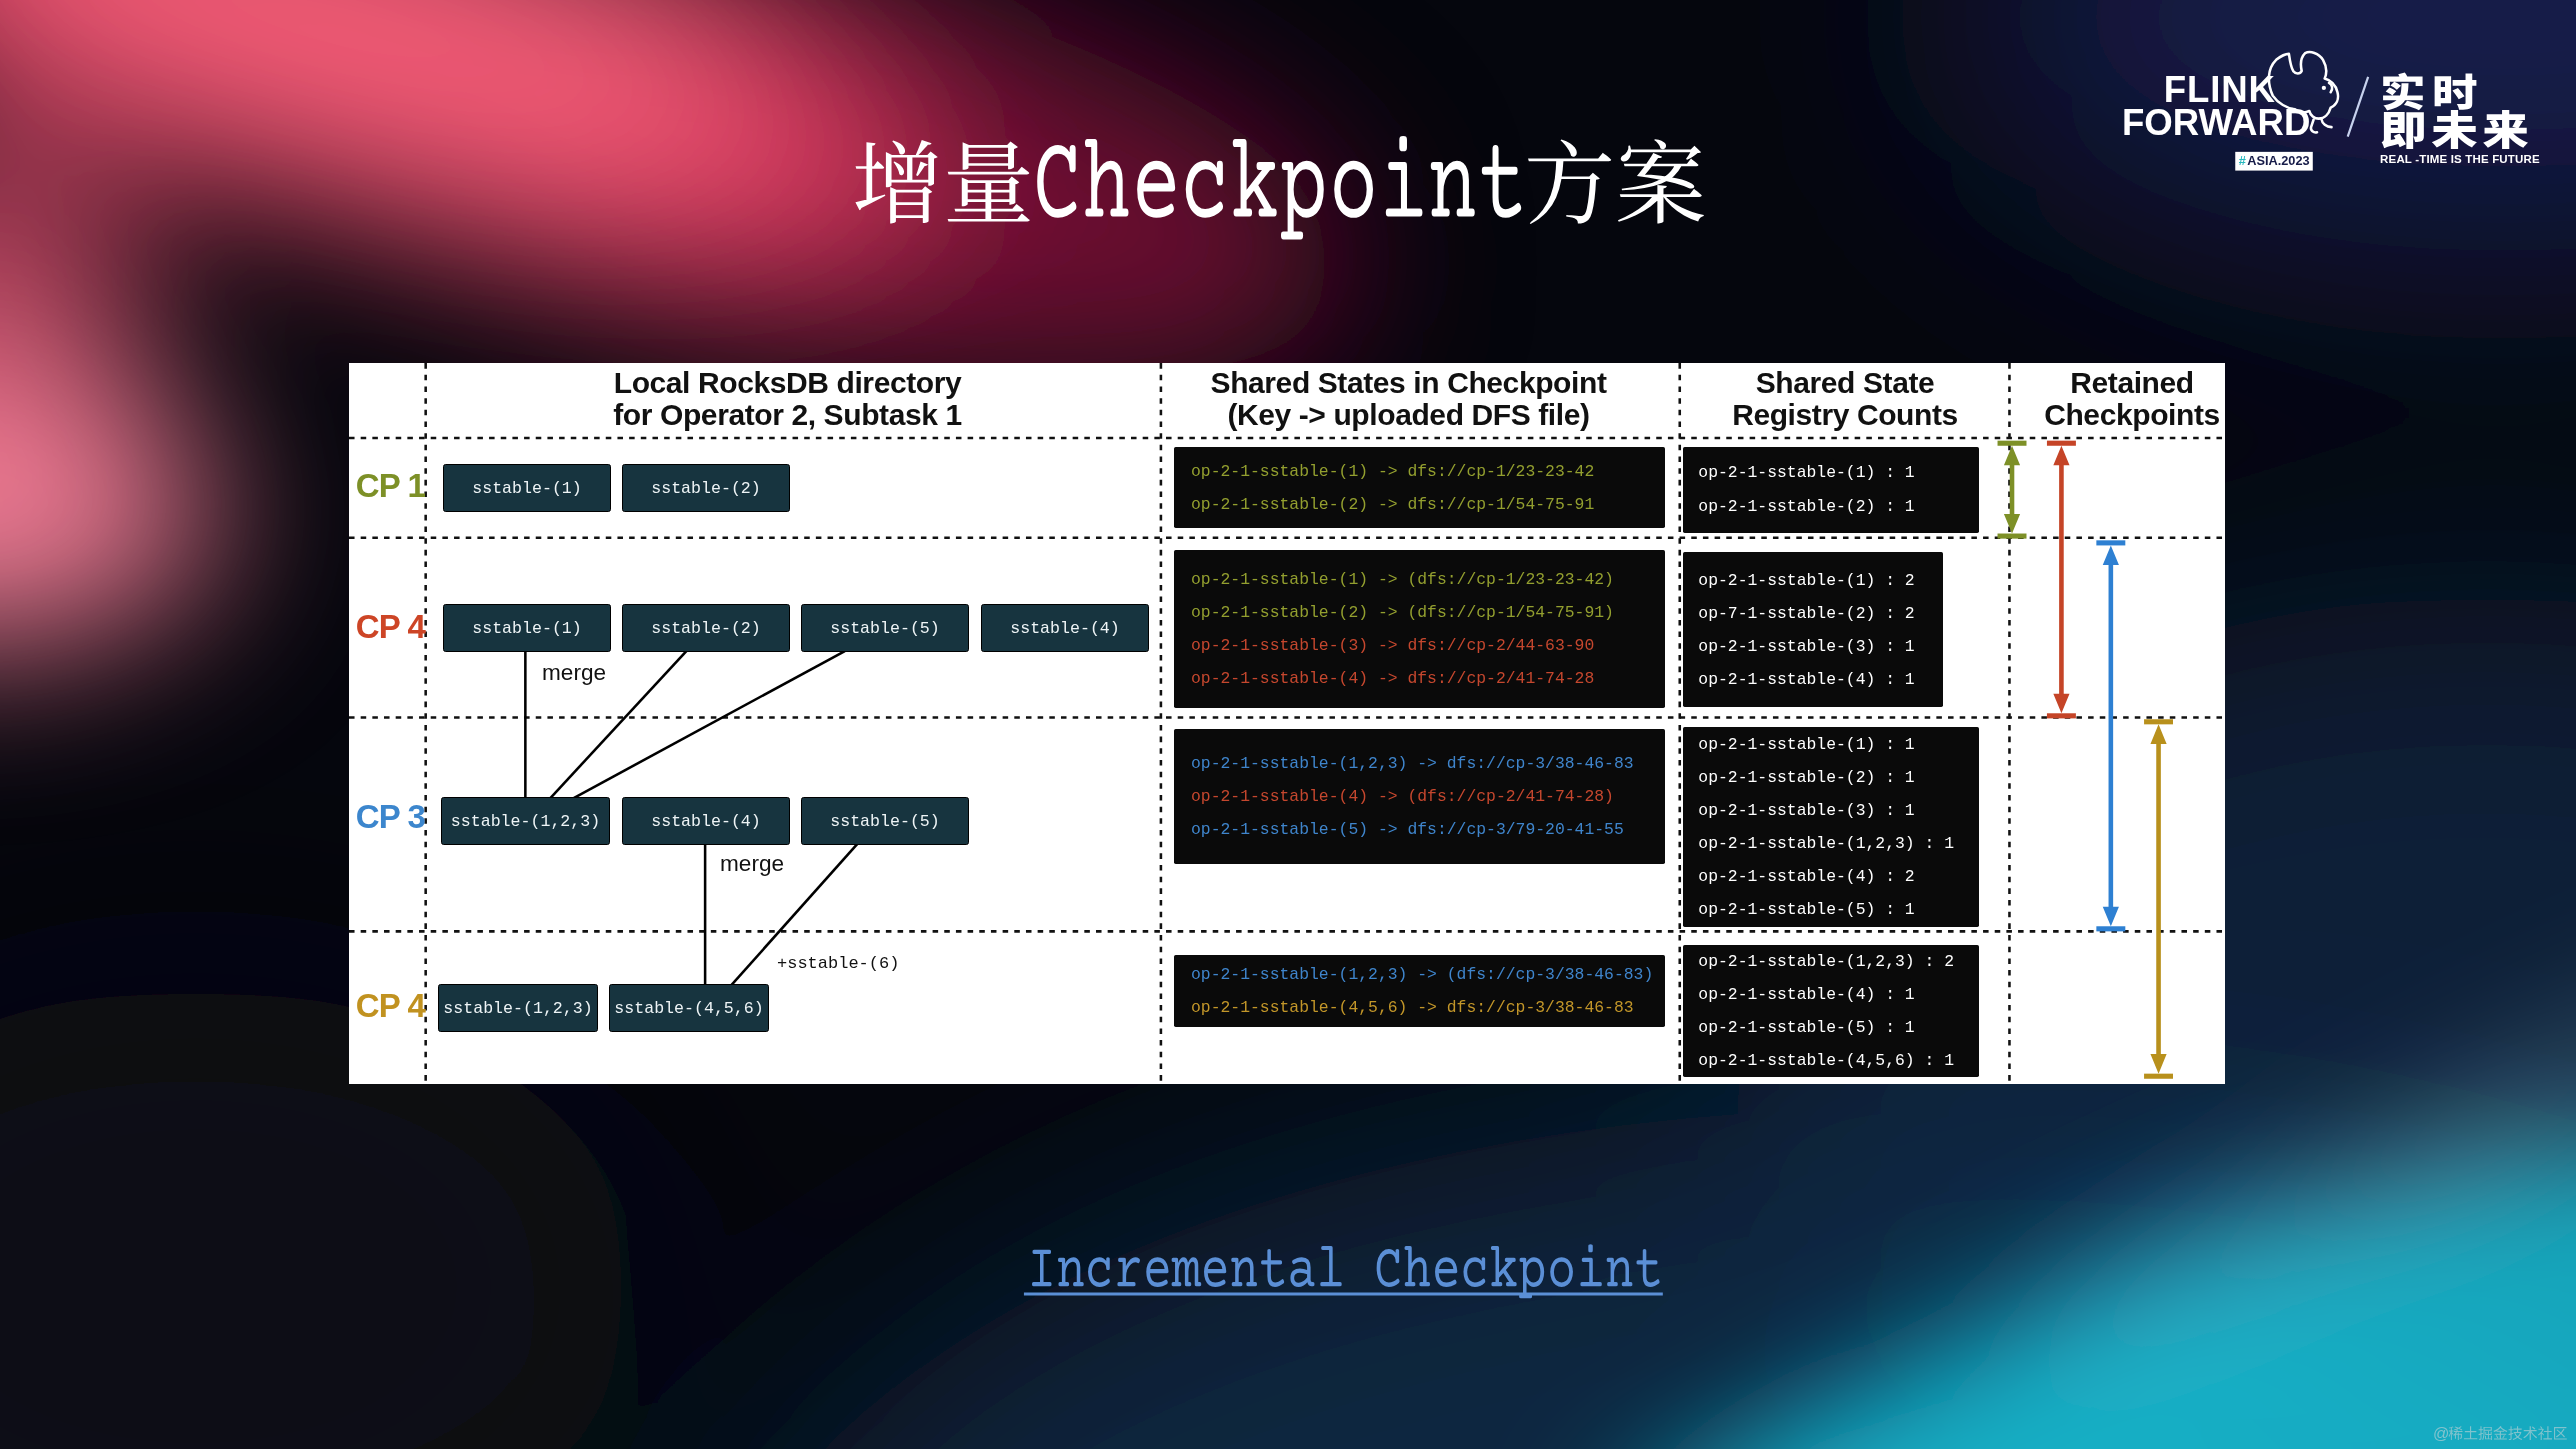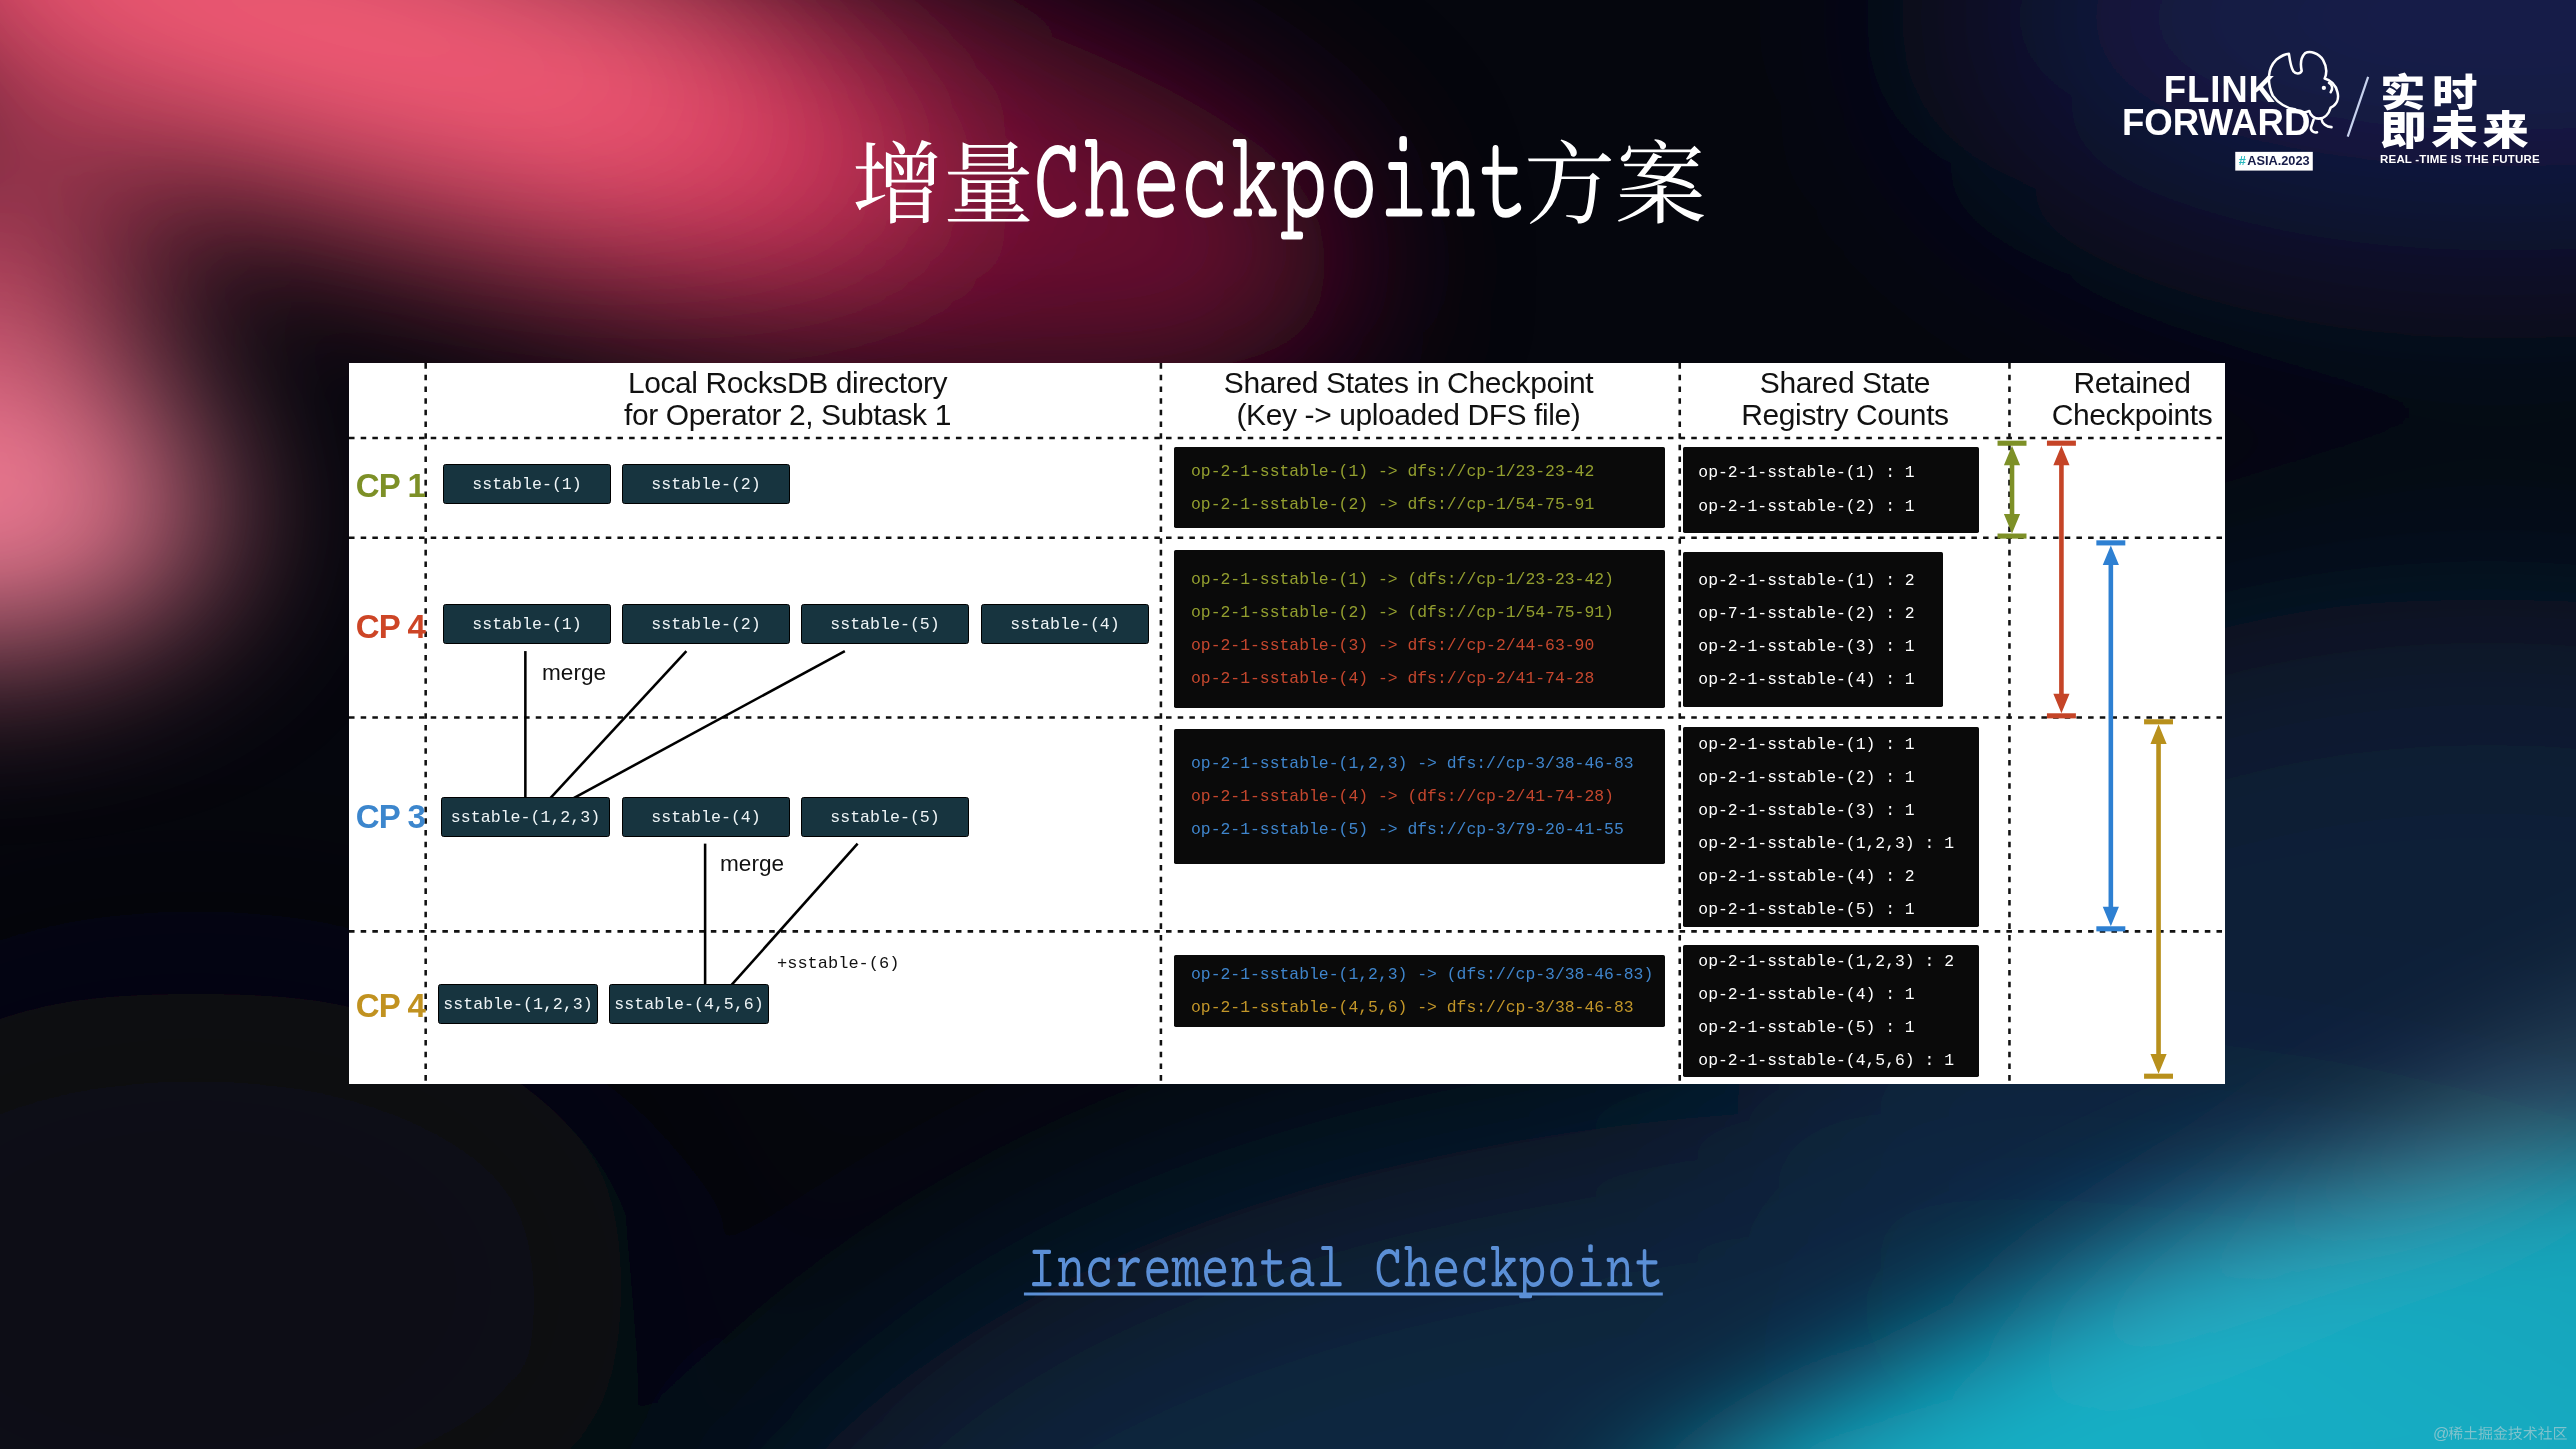--- a/index.html
+++ b/index.html
@@ -1,19 +1,19 @@
 <!DOCTYPE html>
 <html style="font-size:13.6px"><head><meta charset="utf-8"><style>
 html,body{margin:0;padding:0;background:#000;}
 #slide{position:relative;width:2576px;height:1449px;overflow:hidden;font-family:"Liberation Sans",sans-serif;}
 .panel{position:absolute;left:349px;top:363px;width:1876px;height:721px;background:#fff;}
 .psvg{position:absolute;left:0;top:0}
-.hdr{position:absolute;text-align:center;font-weight:normal;font-size:30px;line-height:32px;color:#111;letter-spacing:-0.4px}
+.hdr{position:absolute;text-align:center;font-weight:bold;font-size:30px;line-height:32px;color:#111;letter-spacing:-0.4px}
 .cp{position:absolute;font-weight:bold;font-size:33px;letter-spacing:-0.9px}
-.sbox{position:absolute;height:40px;background:#17343f;border:1.7px solid #000;border-radius:2.6px;box-sizing:border-box;
+.sbox{position:absolute;height:48px;background:#17343f;border:1.7px solid #000;border-radius:2.6px;box-sizing:border-box;
  color:#eef4f6;font-family:"Liberation Mono",monospace;font-size:16.6px;display:flex;align-items:center;justify-content:center;white-space:nowrap}
 .code{position:absolute;background:#0a0a0a;border-radius:1.7px;font-family:"Liberation Mono",monospace;box-sizing:border-box;
  display:flex;flex-direction:column;justify-content:center;white-space:pre}
 .mg{position:absolute;font-size:22.6px;color:#111}
 .plus{position:absolute;font-family:"Liberation Mono",monospace;font-size:17px;color:#111}
 </style></head>
 <body>
 <div id="slide">
 <svg style="position:absolute;left:0;top:0" width="2576" height="1449" viewBox="0 0 3024 1701" preserveAspectRatio="none">
 <defs>

